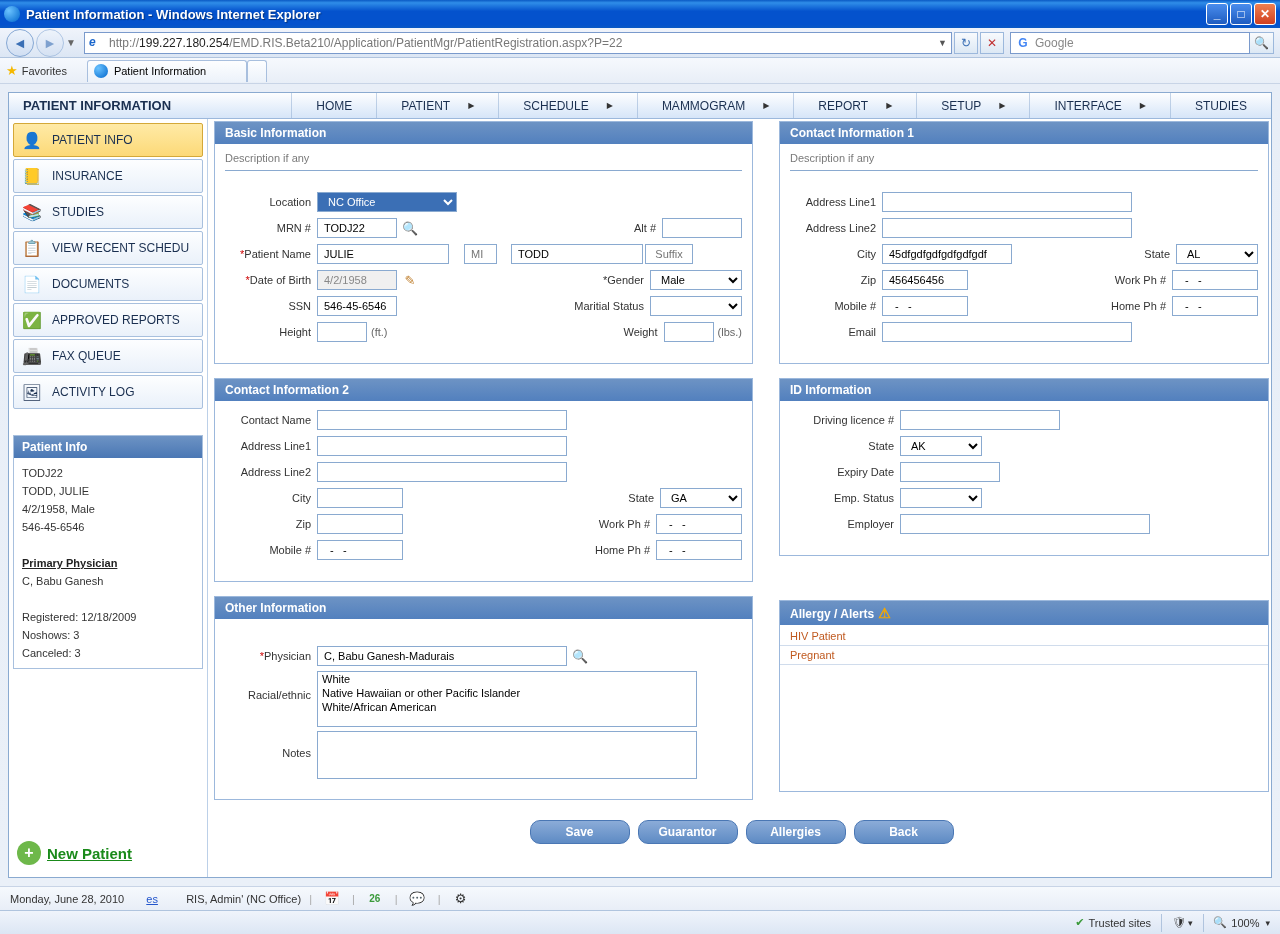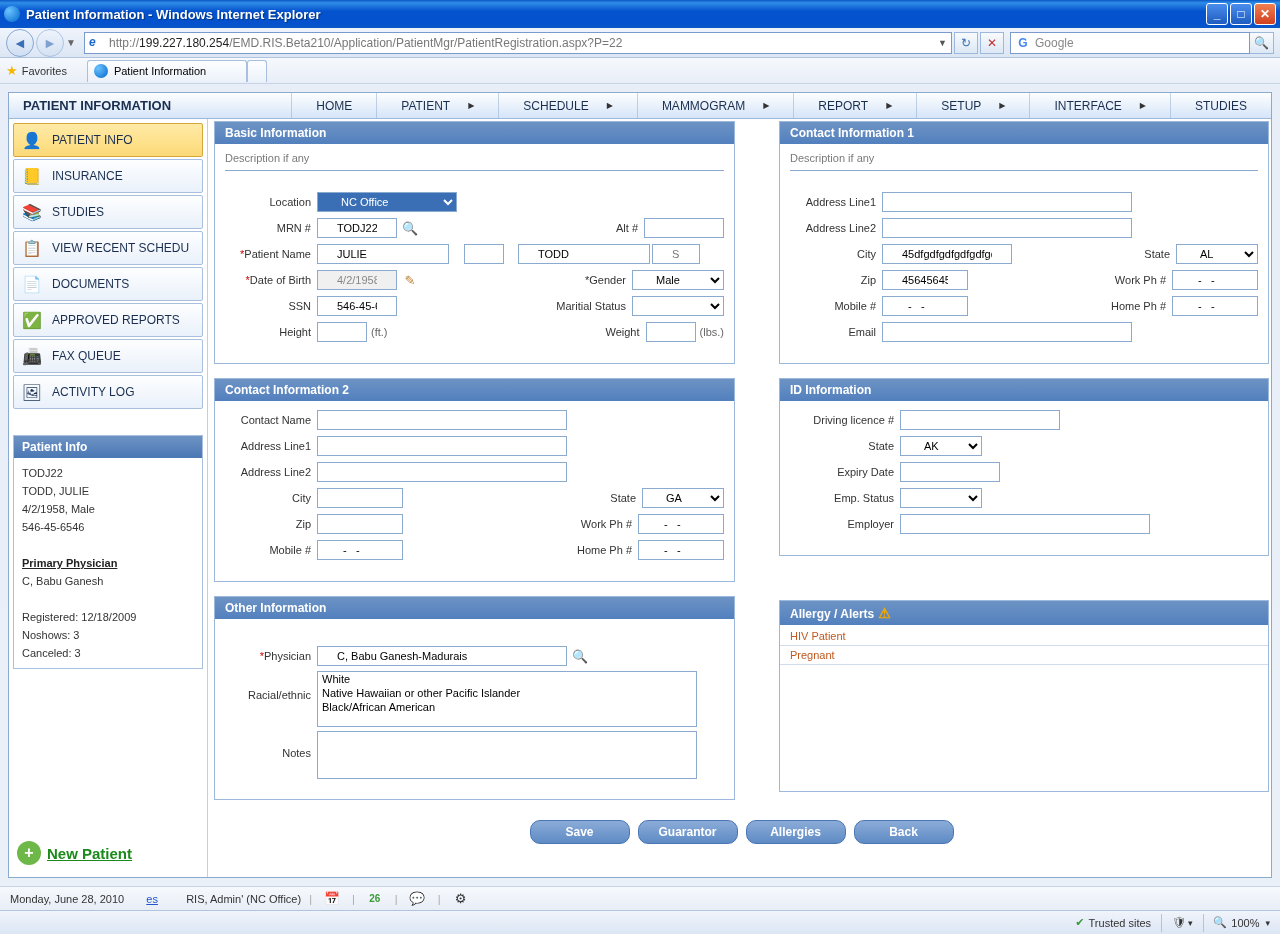--- a/index.html
+++ b/index.html
@@ -54,34 +54,34 @@
 .side-panel-head { background:linear-gradient(#6d93c4,#4a77b4); color:#fff; font-weight:bold; padding:4px 8px; font-size:12px;}
 .side-panel-body { padding:6px 8px; font-size:11px; color:#333; line-height:18px; background:#fff;}
 .side-panel-body .linkish { text-decoration:underline; color:#222; font-weight:bold;}
 
 .new-patient { margin-top:auto; display:flex; align-items:center; padding:8px 4px;}
 .new-patient .np-icon { width:24px;height:24px; background: #6eb84a; border-radius:50%; display:flex; align-items:center; justify-content:center; color:#fff; font-weight:bold; margin-right:6px; font-size:16px;}
 .new-patient .np-text { color:#1a8a1a; font-weight:bold; font-size:15px; text-decoration:underline;}
 
 
 .main { flex:1; padding:2px 2px 2px 6px; border-left:1px solid #bcd0e8; overflow:hidden;}
-.cols { display:flex; gap:44px; }
+.cols { display:flex; gap:26px; }
 .col { flex:1; }
 .col.narrow { flex:0 0 490px; }
 
 .panel { border:1px solid #9cb8dc; margin-bottom:14px; }
 .panel-head { background:linear-gradient(#6d93c4,#5280be); color:#fff; font-weight:bold; padding:4px 10px; font-size:12px;}
 .panel-body { padding:8px 10px 16px; background:#fff;}
 .desc-row { color:#7a7a7a; border-bottom:1px solid #8aaad0; padding-bottom:6px; margin-bottom:20px; font-size:11px;}
 
 .form-row { display:flex; align-items:center; margin-bottom:4px; min-height:22px;}
 .form-label { width:92px; text-align:right; padding-right:6px; font-size:11px; color:#333;}
 .form-label .req { color:#c00;}
 .form-label2 { width:88px; text-align:right; padding-right:6px; font-size:11px; color:#333;}
-input.txt, select.sel { height:20px; border:1px solid #8aaad0; font-size:11px; padding:1px 19px; background:#fff; font-family:inherit;}
+input.txt, select.sel { height:20px; border:1px solid #8aaad0; font-size:11px; padding:1px 6px; background:#fff; font-family:inherit;}
 input.txt.ro { background:#f0f0f0; color:#888;}
 select.sel { background:#fff;}
 .suffix-input { width:48px; color:#aaa; text-align:center;}
 .unit { font-size:11px; color:#666; margin-left:4px;}
 .mag { width:18px;height:18px; display:inline-flex; align-items:center; justify-content:center; color:#777; margin-left:4px; font-size:13px;}
 .dbl { display:flex; }
 .dbl .half { display:flex; align-items:center;}
 
 .listbox { width:380px; height:56px; border:1px solid #8aaad0; overflow-y:scroll; font-size:11px; background:#fff;}
 .listbox div { padding:1px 4px;}
@@ -368,21 +368,21 @@
                 <div class="form-row">
                   <span class="form-label"><span class="req">*</span><span>Physician</span></span>
                   <input class="txt" style="width: 250px;" value="C, Babu Ganesh-Madurais">
                   <span class="mag">🔍</span>
                 </div>
                 <div class="form-row" style="align-items:flex-start">
                   <span class="form-label" style="padding-top:18px">Racial/ethnic</span>
                   <div class="listbox" id="ethnic-list">
                       <div>White</div>
                       <div>Native Hawaiian or other Pacific Islander</div>
-                      <div>Black/African American</div>
+                      <div>White/African American</div>
                     </div>
                 </div>
                 <div class="form-row" style="align-items:flex-start">
                   <span class="form-label" style="padding-top:16px">Notes</span>
                   <textarea class="notes" style=""></textarea>
                 </div>
               </div>
             </div>
           </div>
 

